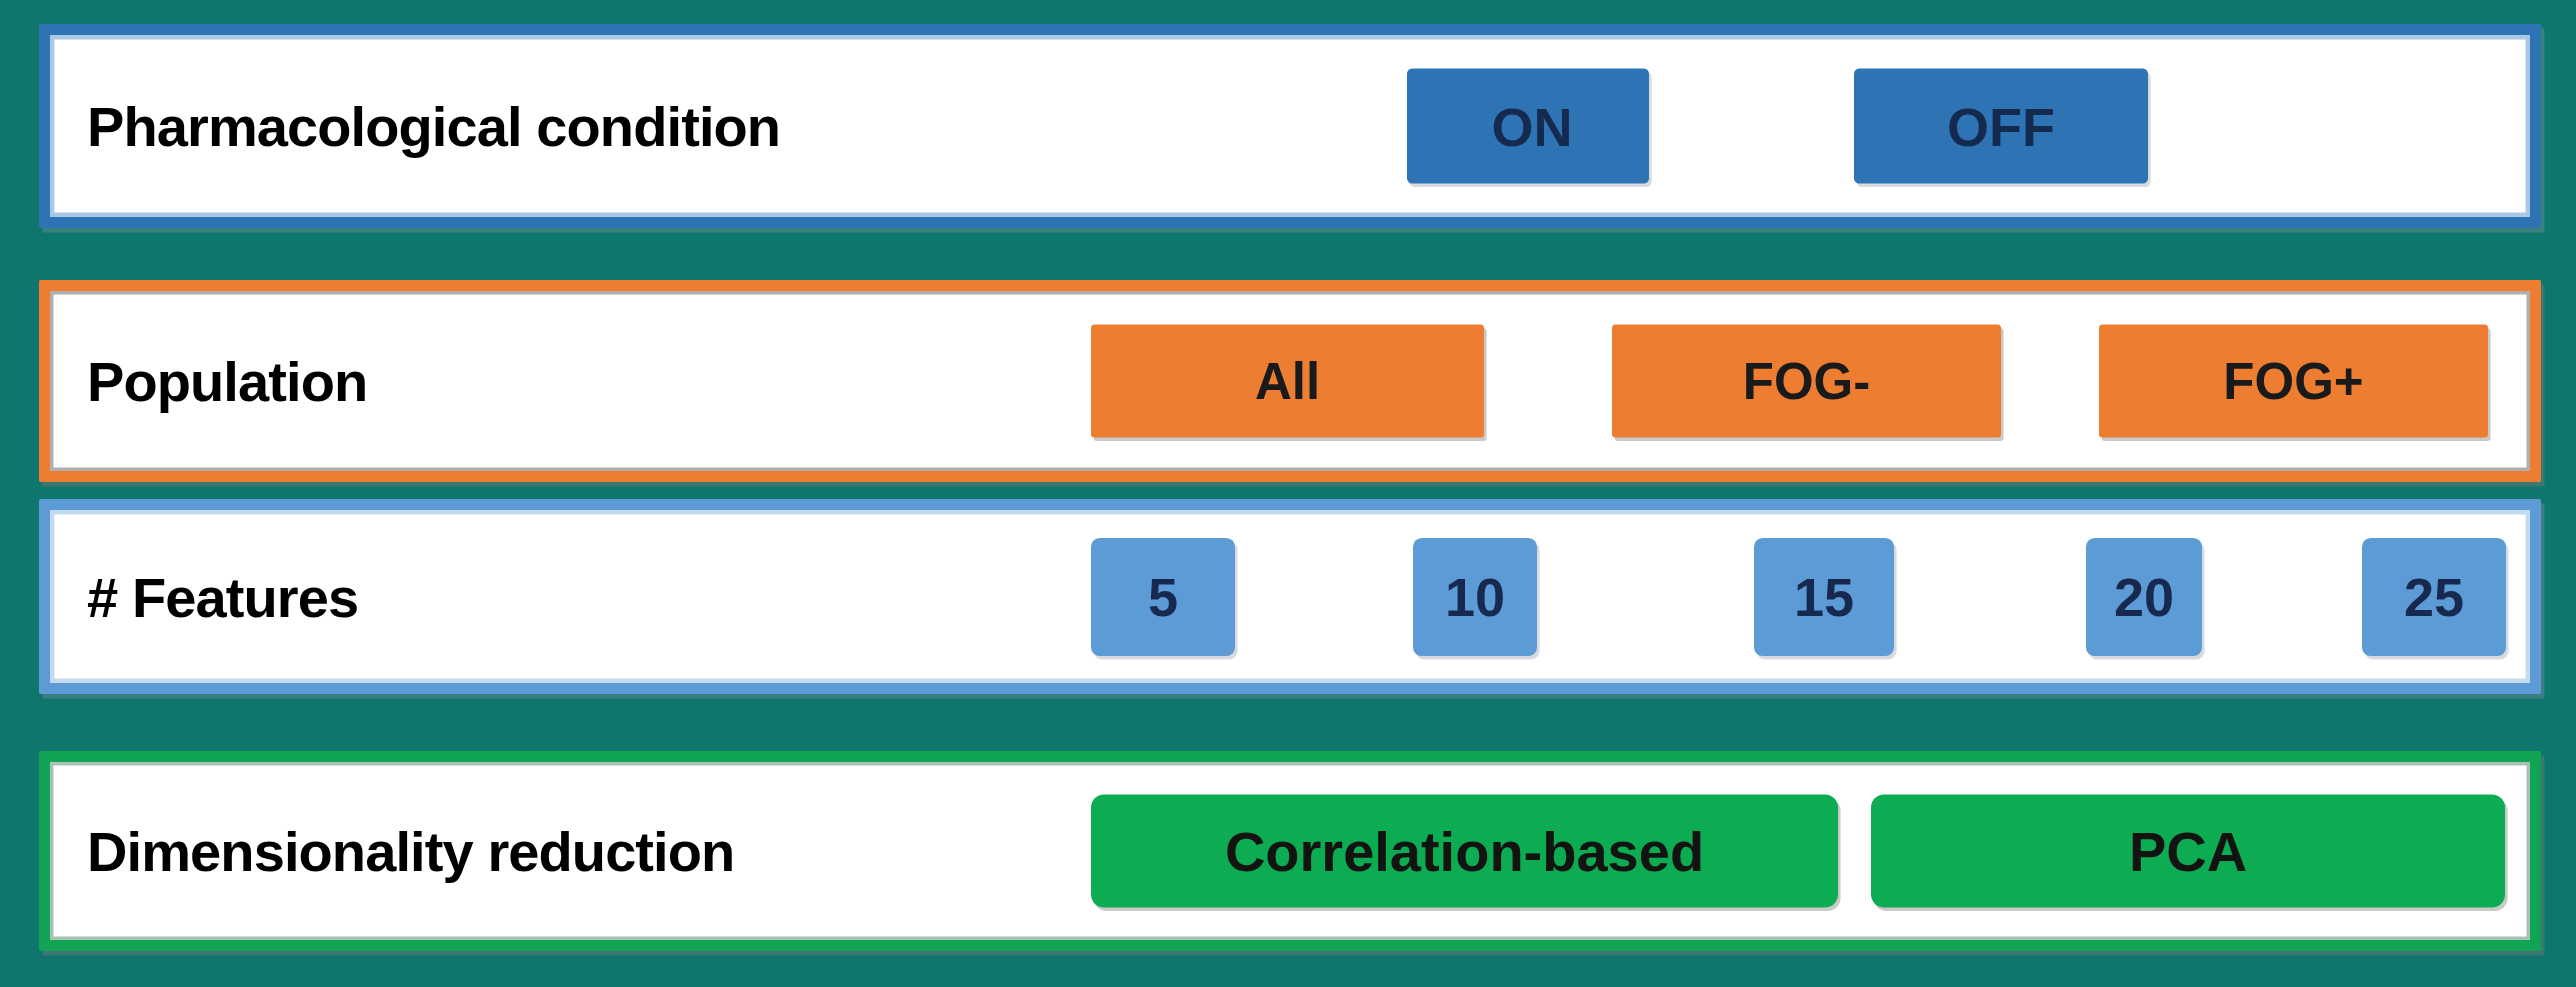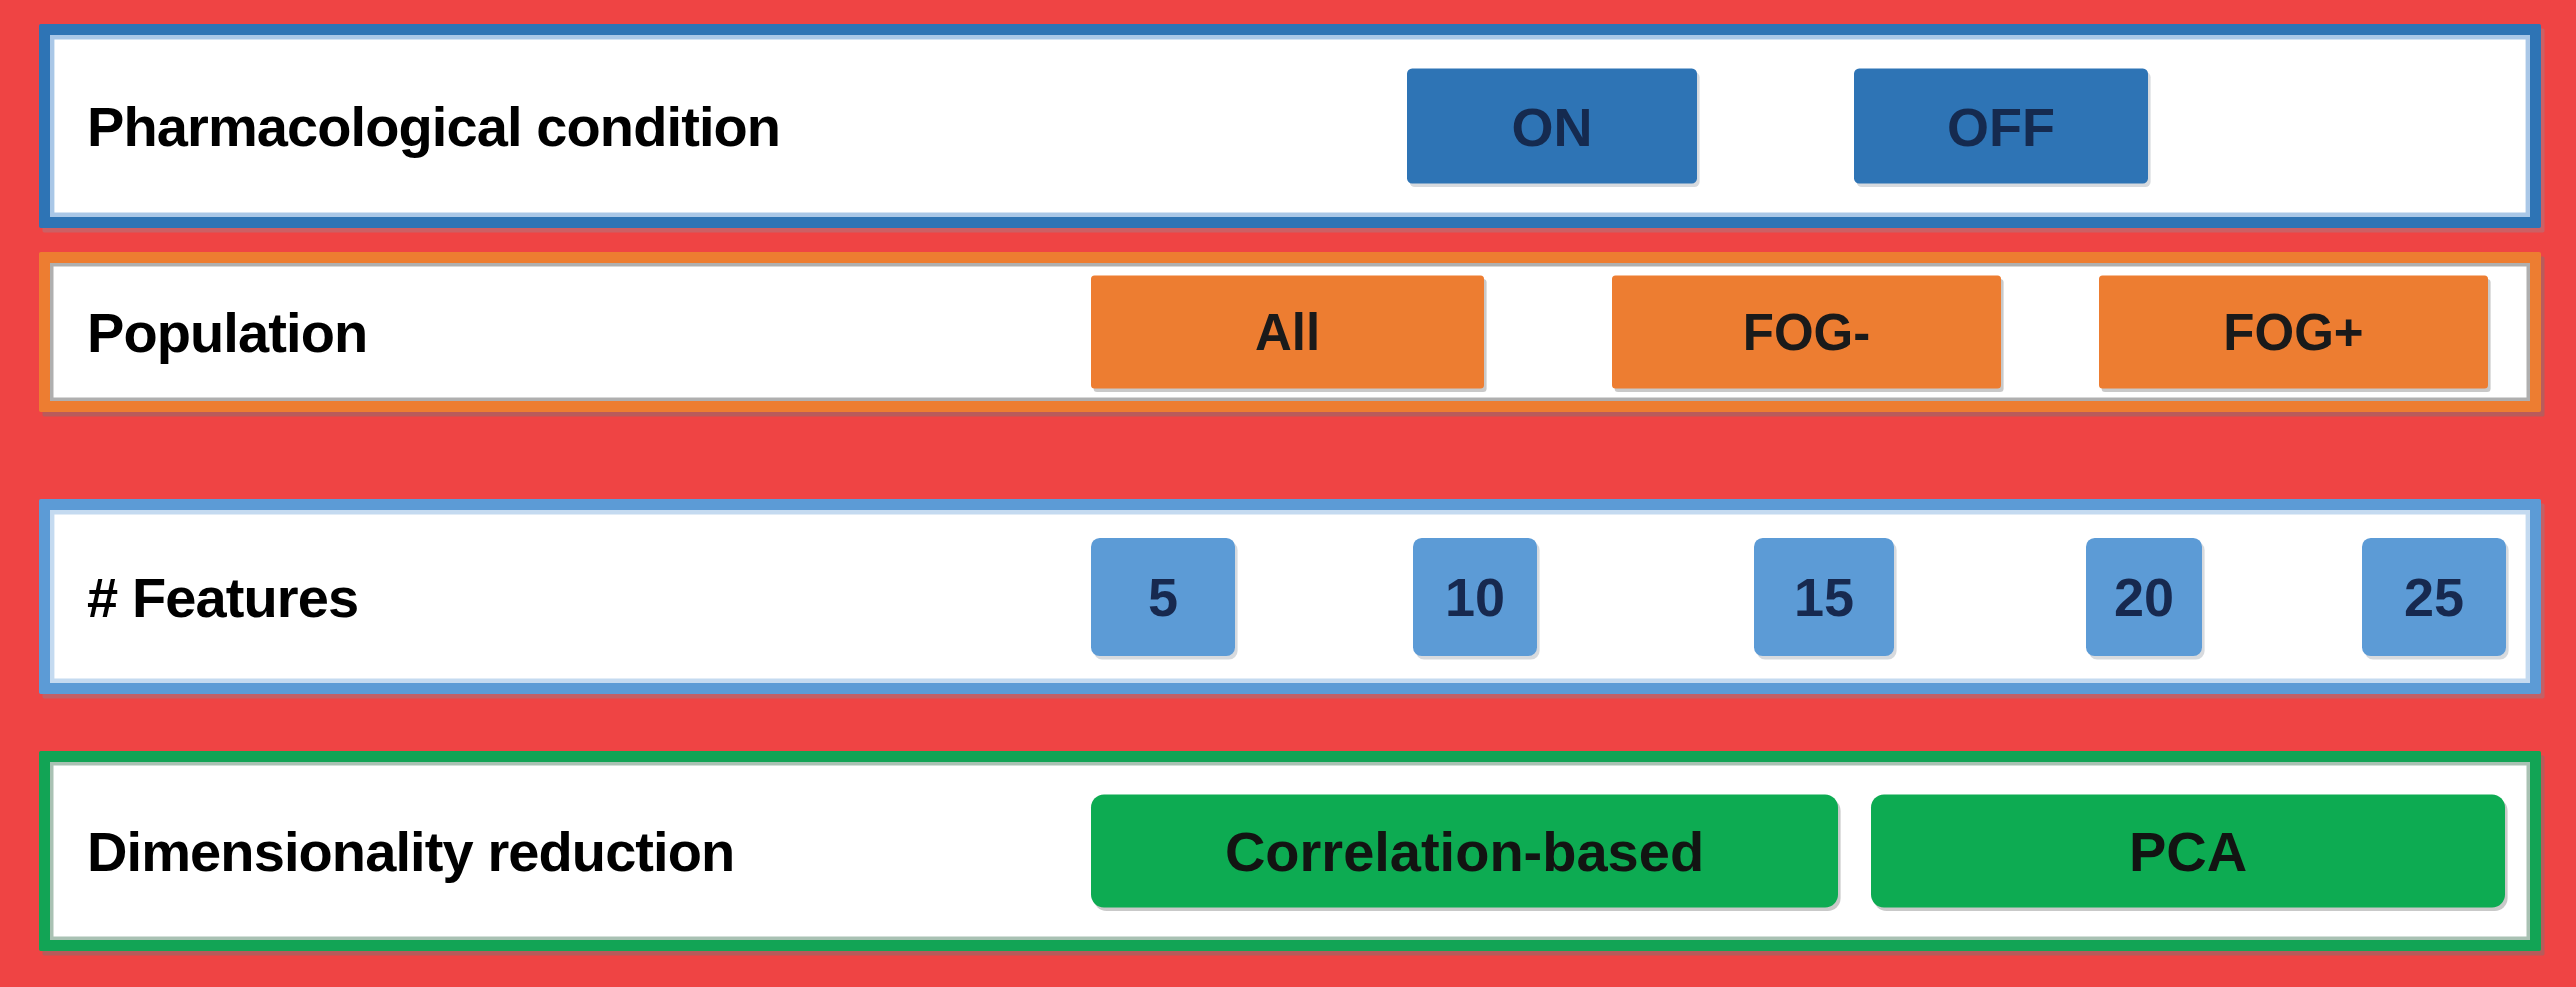--- a/index.html
+++ b/index.html
@@ -1,33 +1,33 @@
 <!DOCTYPE html>
 <html style="font-size:14px"><head>
 <meta charset="utf-8">
 <style>
   html, body { margin:0; padding:0; background:#ffffff; }
   #canvas {
     position:relative;
     width:2576px; height:988px;
-    background:#ef4444;
+    background:#0f766e;
     font-family:"Liberation Sans", sans-serif;
     overflow:hidden;
   }
   .panel {
     position:absolute;
     left:39px; width:2502px;
     background:#ffffff;
     border-style:solid; border-width:11.3px;
     box-sizing:border-box;
     border-radius:1.7px;
   }
   .p1 { top:24.4px;  height:204px; border-color:#2e74b5;
         box-shadow: 3.5px 4.4px 0 rgba(140,150,160,.35), inset 0 0 0 4.4px #a9c7e7; }
-  .p2 { top:252px; height:160px; border-color:#ed7d31;
+  .p2 { top:280px; height:202px; border-color:#ed7d31;
         box-shadow: 3.5px 4.4px 0 rgba(120,120,120,.45), inset 0 0 0 3.5px rgba(110,110,110,.55); }
   .p3 { top:499px; height:195px; border-color:#5c9bd6;
         box-shadow: 3.5px 4.4px 0 rgba(130,140,155,.40), inset 0 0 0 4.4px #c4daf0; }
   .p4 { top:751px; height:200px; border-color:#12a455;
         box-shadow: 3.5px 4.4px 0 rgba(115,120,118,.45), inset 0 0 0 3.5px rgba(40,100,65,.40); }
 
   .label {
     position:absolute; left:37px; top:50%;
     transform:translateY(-50%);
     font-size:56px; font-weight:700; color:#000;
@@ -35,21 +35,21 @@
   }
   .btn {
     position:absolute; top:50%;
     transform:translateY(-50%);
     display:flex; align-items:center; justify-content:center;
     font-weight:700; white-space:nowrap;
     cursor:pointer;
   }
   .p1 .btn { height:115px; background:#2e74b5; color:#152a4f; font-size:54px;
              border-radius:5.2px;  box-shadow:2.6px 3.5px 0 rgba(140,150,160,.35); }
-  .p1 .btn:nth-of-type(1) { left:1357px; width:290px; }
+  .p1 .btn:nth-of-type(1) { left:1357px; width:234px;padding-left:8px; }
   .p1 .btn:nth-of-type(2) { left:1804px; width:294px; }
 
   .p2 .btn { height:113px; background:#ed7d31; color:#1a1a1a; font-size:51px;
              border-radius:3.5px;  box-shadow:2.6px 3.5px 0 rgba(120,120,120,.40); }
   .p2 .btn:nth-of-type(1) { left:1041px; width:393px; }
   .p2 .btn:nth-of-type(2) { left:1562px; width:389px; }
   .p2 .btn:nth-of-type(3) { left:2049px; width:389px; }
 
   .p3 .btn { height:118px; background:#5c9bd6; color:#17294f; font-size:54px;
              border-radius:8.7px; box-shadow:2.6px 3.5px 0 rgba(140,150,160,.35); }

